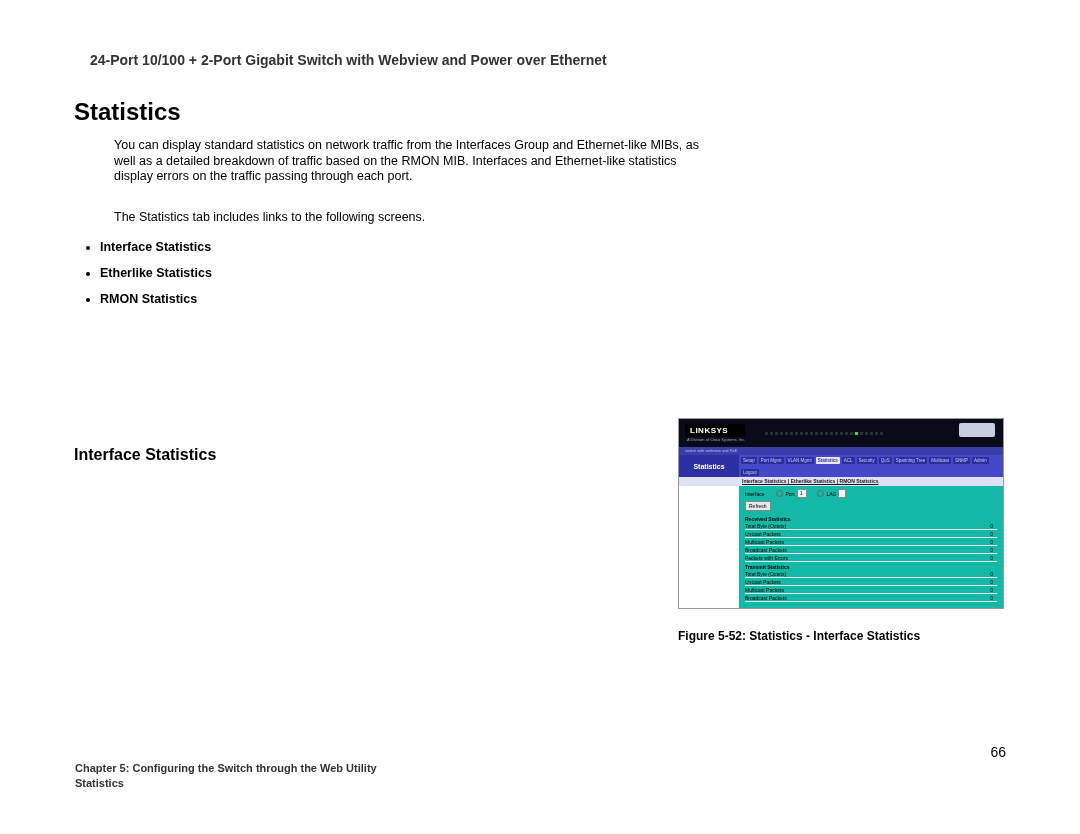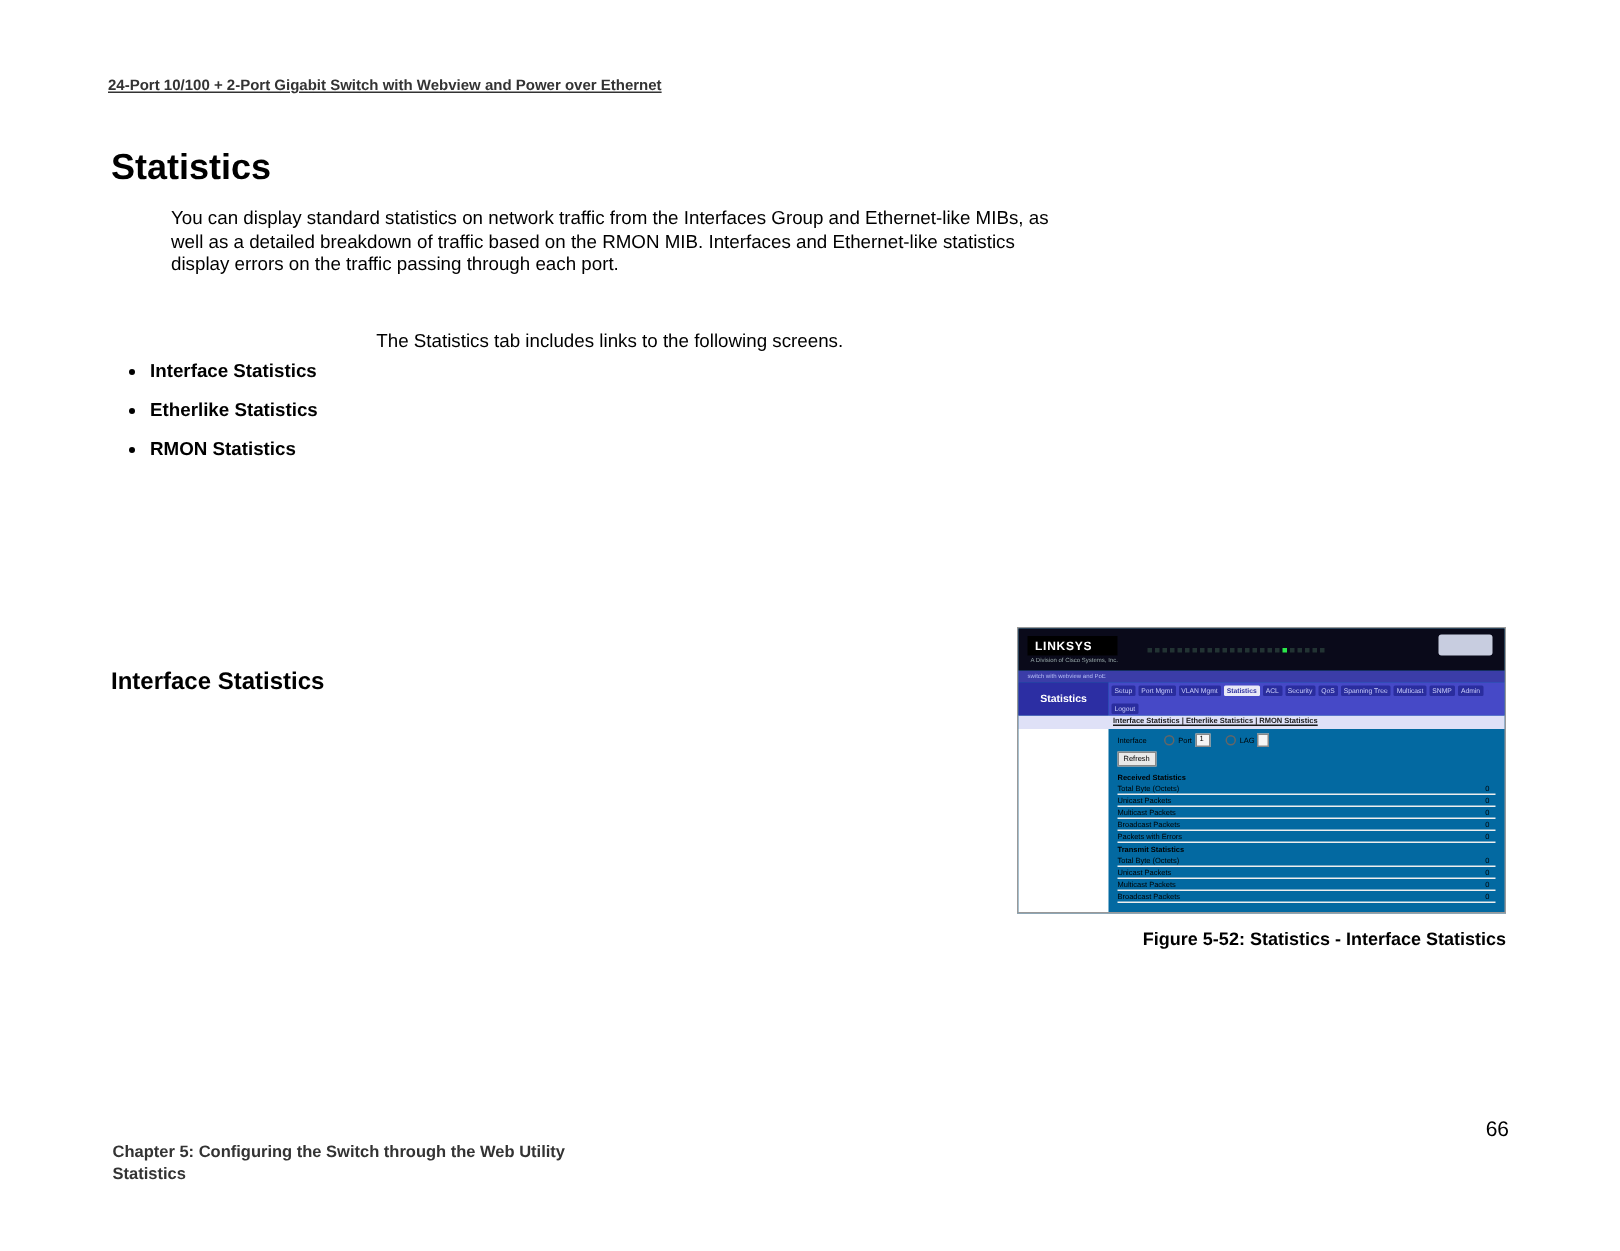--- a/index.html
+++ b/index.html
@@ -14,43 +14,42 @@
   }
   .page {
     position: relative;
     width: 1080px;
     height: 834px;
     box-sizing: border-box;
   }
   .header-line {
     position: absolute;
     top: 52px;
-    left: 72px;
-    font-size: 10px;
+    left: 90px;
+    font-size: 14px;
     font-weight: bold;
     color: #333;
-    text-decoration: underline;
   }
   .h1 {
     position: absolute;
     top: 98px;
     left: 74px;
     font-size: 24px;
     font-weight: bold;
   }
   .body-para {
     position: absolute;
     left: 74px;
     width: 585px;
     font-size: 12.5px;
     line-height: 1.25;
     margin-left: 40px;
   }
   .para1 { top: 138px; }
-  .para2 { top: 220px; text-align: center; }
+  .para2 { top: 210px; }
   ul.bullets {
     position: absolute;
     left: 82px;
     top: 228px;
     margin: 0;
     padding: 0 0 0 18px;
     font-size: 12.5px;
     font-weight: bold;
   }
   ul.bullets li { margin: 12px 0; }
@@ -69,21 +68,21 @@
     position: absolute;
     left: 678px;
     top: 418px;
     width: 326px;
   }
   .figure {
     width: 326px;
     border: 1px solid #999;
     box-sizing: border-box;
     font-size: 6px;
-    background: #0369a1;
+    background: #14b8a6;
   }
   .logo-row {
     height: 28px;
     background: #0a0a1a;
     position: relative;
     display: flex;
     align-items: center;
     padding: 0 6px;
   }
   .logo-box {
@@ -199,24 +198,24 @@
     display: inline-block;
     margin-bottom: 3px;
   }
   .stats-table { width: 100%; }
   .stats-table .section { font-weight: bold; color: #000; padding-top: 2px; }
   .stats-table .row { display: flex; justify-content: space-between; border-bottom: 0.5px solid #eee; padding: 0.5px 0; }
   .stats-table .label { color: #000; }
   .stats-table .val { color: #000; padding-right: 4px; }
 
   .figure-caption {
-    text-align: right;
+    text-align: left;
     font-size: 12px;
     font-weight: bold;
-    margin-top: 10px;
+    margin-top: 20px;
     color: #000;
   }
 
   .page-num {
     position: absolute;
     right: 74px;
     bottom: 74px;
     font-size: 14px;
   }
   .footer {

